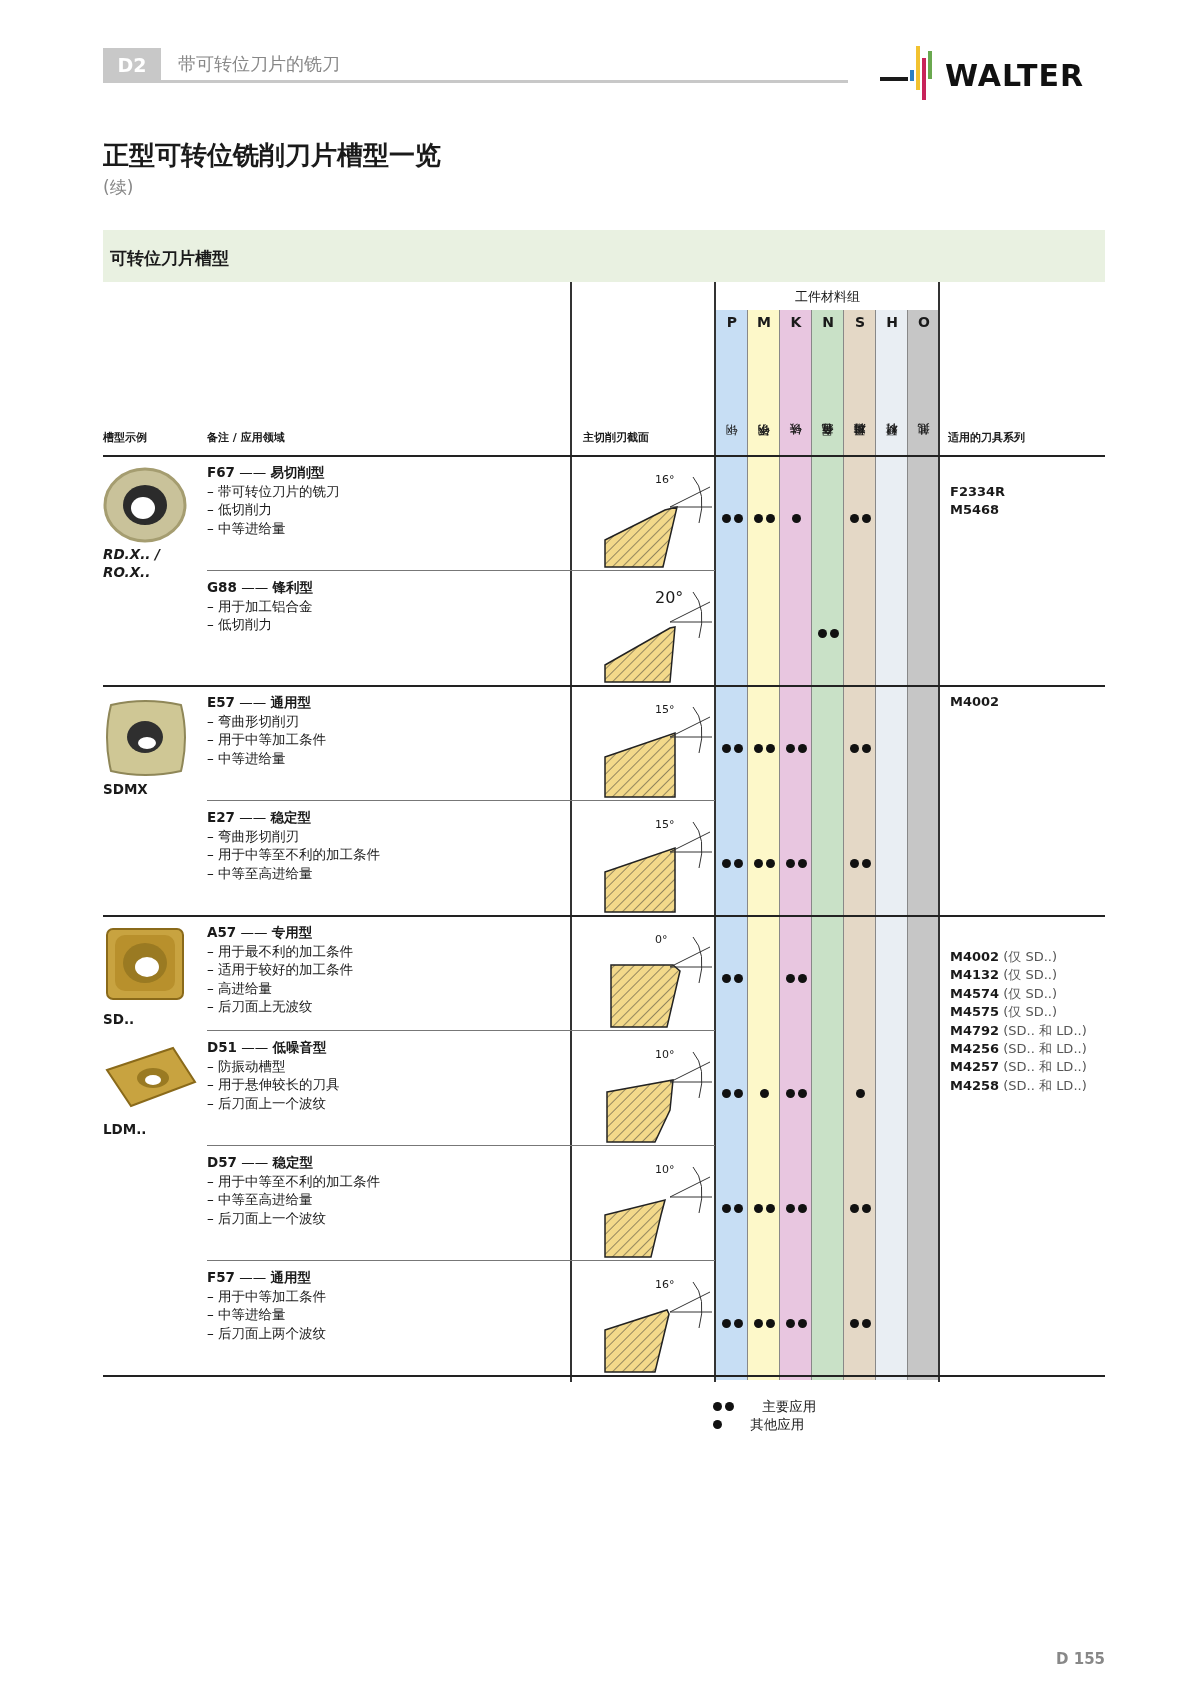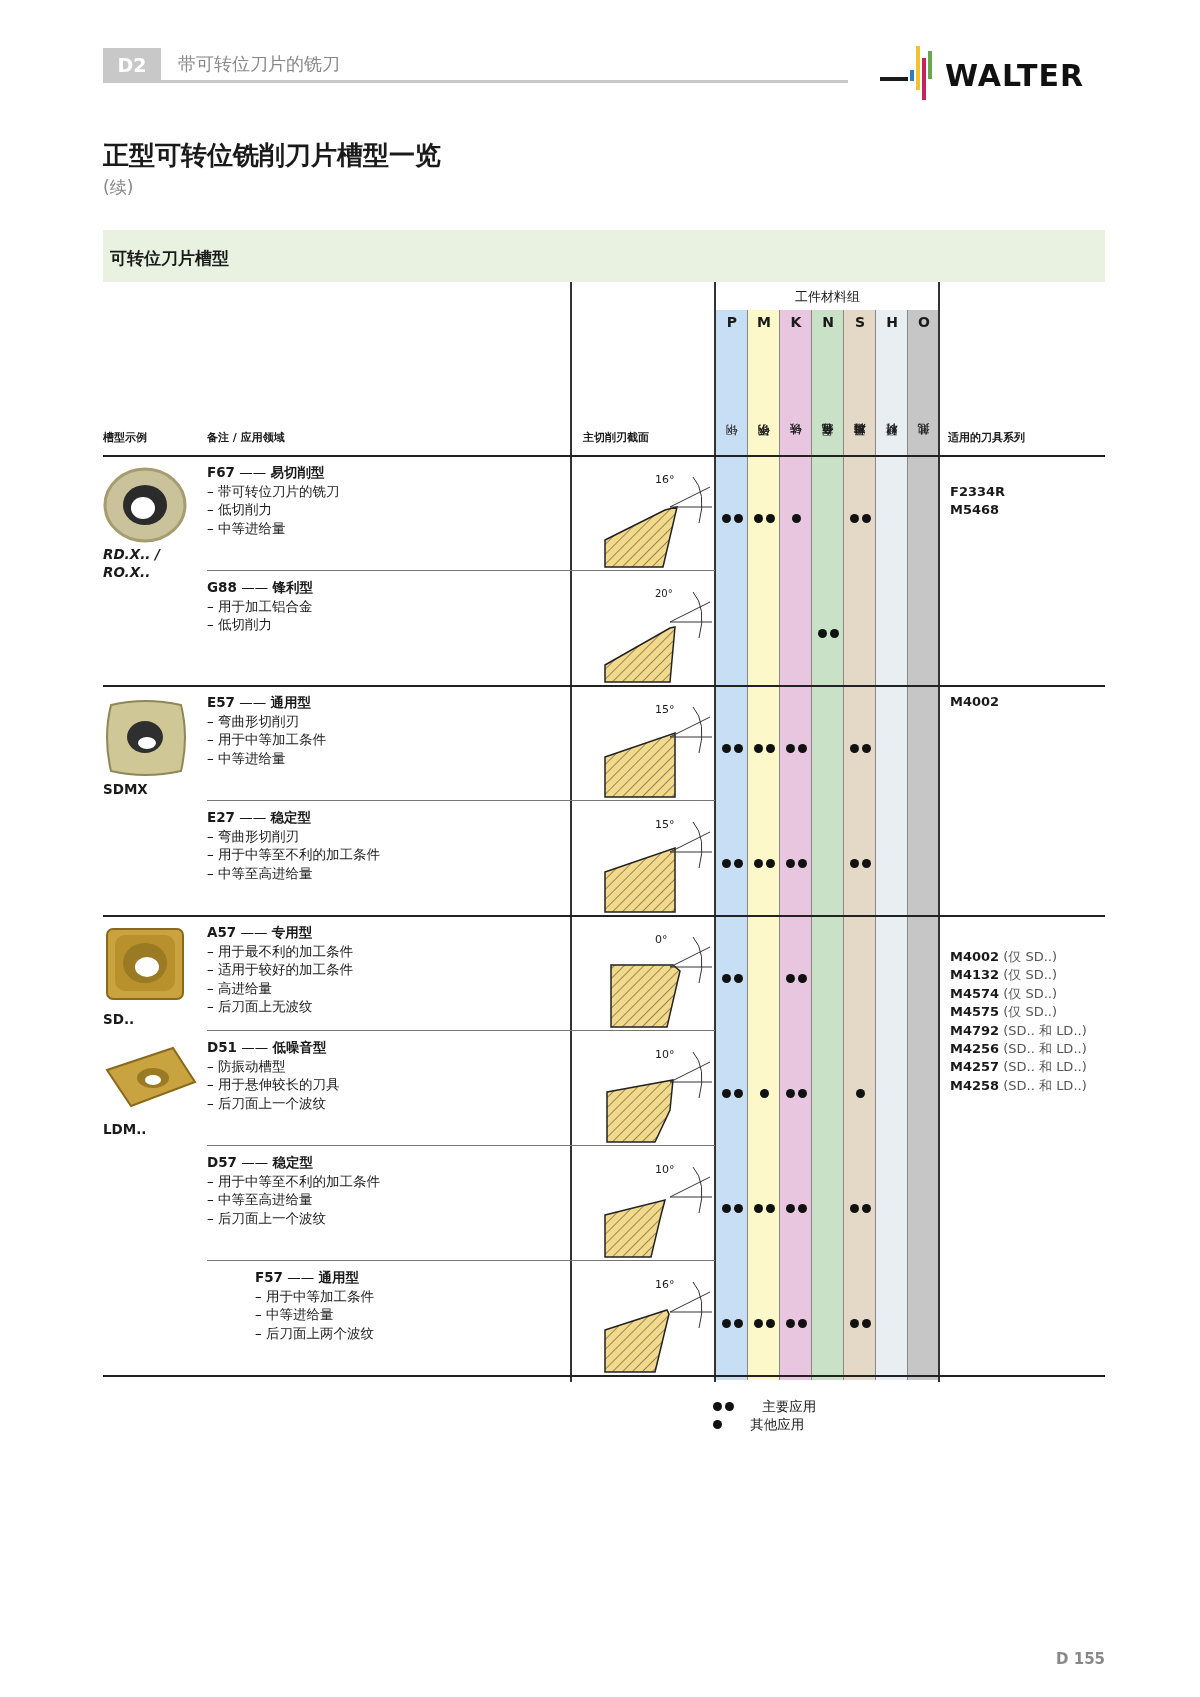--- a/index.html
+++ b/index.html
@@ -165,21 +165,21 @@
             <rect width="7" height="7" fill="#f3d98a"></rect>
             <line x1="0" y1="0" x2="0" y2="7" stroke="#333" stroke-width="1"></line>
           </pattern>
         </defs>
         <path d="M30 85 L95 48 L100 47 L95 102 L30 102 Z" fill="url(#hatch0_1)" stroke="#222" stroke-width="1.5"></path>
         <line x1="95" y1="42" x2="137" y2="42" stroke="#333" stroke-width="1"></line>
         <line x1="95" y1="42" x2="135" y2="22" stroke="#333" stroke-width="1"></line>
         <path d="M118 12 Q132 28 124 58" fill="none" stroke="#333" stroke-width="1"></path>
         <text x="80" y="20" font-size="11" fill="#333" font-family="DejaVu Sans, sans-serif"></text>
       </svg></div>
-    <div style="position: absolute; left: 655px; top: 588px; font-size: 10px;">20°</div>
+    <div style="position: absolute; left: 655px; top: 588px; font-size: 16px;">20°</div>
     <div class="dot-cell" style="left: 812px; top: 622.5px;"><span class="dots">
         <span class="dot"></span>
         <span class="dot"></span>
       </span></div>
     <div class="hline " style="left: 103px; top: 685px; width: 1002px;"></div>
     <div style="position: absolute; left: 103px; top: 695px;"><svg width="85" height="85">
         <path d="M8 10 Q42 2 78 10 Q86 42 78 76 Q42 84 8 76 Q0 42 8 10 Z" fill="#cfc795" stroke="#8f8758" stroke-width="2"></path>
         <ellipse cx="42" cy="42" rx="18" ry="16" fill="#2f2f2f"></ellipse>
         <ellipse cx="44" cy="48" rx="9" ry="6" fill="#fff"></ellipse>
       </svg></div>
@@ -379,21 +379,21 @@
       </span></div>
     <div class="dot-cell" style="left: 780px; top: 1197.5px;"><span class="dots">
         <span class="dot"></span>
         <span class="dot"></span>
       </span></div>
     <div class="dot-cell" style="left: 844px; top: 1197.5px;"><span class="dots">
         <span class="dot"></span>
         <span class="dot"></span>
       </span></div>
     <div class="hline thin" style="left: 207px; top: 1260px; width: 508px;"></div>
-    <div class="row-note" style="left: 207px; top: 1268px; margin-left: 48px;">
+    <div class="row-note" style="left: 207px; top: 1268px;">
       <div><span class="code">F57</span> —— <span class="code">通用型</span></div>
       <div>– <span>用于中等加工条件</span></div>
       <div>– <span>中等进给量</span></div>
       <div>– <span>后刀面上两个波纹</span></div>
     </div>
     <div class="diagram" style="left: 575px; top: 1270px;"><svg width="140" height="105">
         <defs>
           <pattern id="hatch2_3" width="7" height="7" patternUnits="userSpaceOnUse" patternTransform="rotate(45)">
             <rect width="7" height="7" fill="#f3d98a"></rect>
             <line x1="0" y1="0" x2="0" y2="7" stroke="#333" stroke-width="1"></line>

